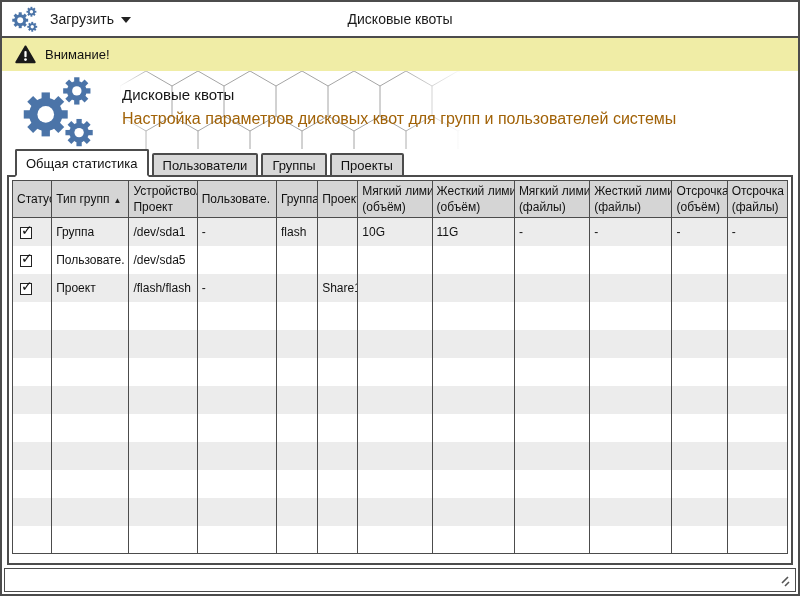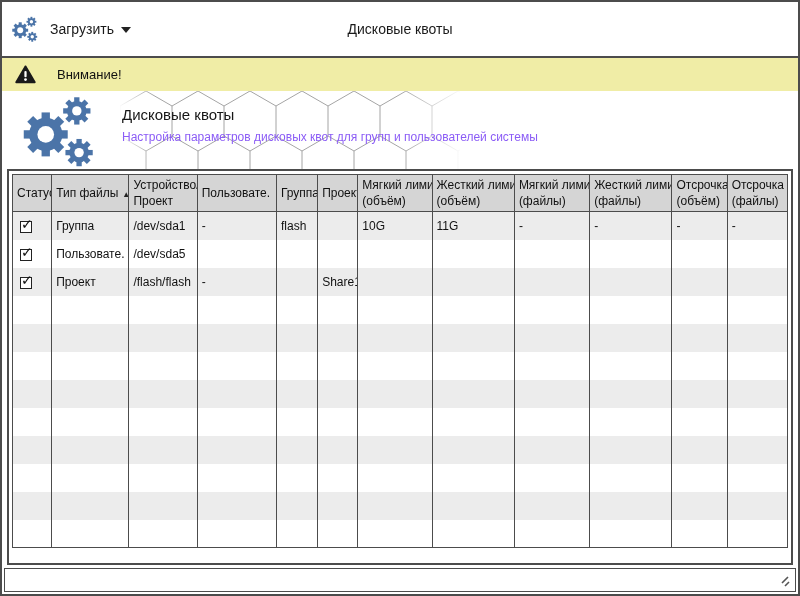--- a/index.html
+++ b/index.html
@@ -6,49 +6,49 @@
   html,body { background:#888; }
   body { width:800px; height:596px; font-family:"Liberation Sans","DejaVu Sans",sans-serif; }
   .window {
     width:800px; height:596px; background:#fff;
     border:2px solid #4c4c4c; display:flex; flex-direction:column;
     position:relative; overflow:hidden;
   }
   
   .titlebar {
     flex:0 0 33px; border-bottom:2px solid #4c4c4c;
-    display:flex; align-items:center; padding:14px 10px; position:relative;
+    display:flex; align-items:center; padding:4px 10px; position:relative;
     background:#fff;
   }
   .app-icon { flex:0 0 auto; margin-right:12px; }
   .menu-btn { display:flex; align-items:center; gap:7px; font-size:14px; color:#1a1a1a; cursor:default; }
   .caret-down { width:0; height:0; border-left:5px solid transparent; border-right:5px solid transparent; border-top:6px solid #222; margin-top:2px; }
   .titlebar-title {
     position:absolute; left:50%; transform:translateX(-50%);
     font-size:14px; color:#1a1a1a; white-space:nowrap;
   }
   .titlebar-right { margin-left:auto; display:flex; align-items:center; }
   .save-btn { margin-right:26px; }
   .settings-gear { margin-right:22px; display:flex; align-items:center; }
   .win-controls { display:flex; align-items:center; gap:11px; }
   .min-glyph { display:inline-block; width:11px; height:3px; background:#4a4a4a; }
   .max-glyph { display:inline-block; width:12px; height:11px; border:1.5px solid #4a4a4a; border-top:3px solid #4a4a4a; background:#fff; }
   .close-glyph { font-size:19px; line-height:14px; color:#4a4a4a; font-weight:bold; }
   
   .warning-bar {
     flex:0 0 33px; background:#f0eda6; display:flex; align-items:center;
-    padding:0 13px; gap:21px; font-size:13px; color:#111;
+    padding:0 13px; gap:9px; font-size:13px; color:#111;
   }
   
   .header { flex:0 0 78px; position:relative; background:#fff; overflow:hidden; }
   .hex-bg { position:absolute; left:118px; top:0; }
   .header-gears { position:absolute; left:15px; top:4px; }
   .header-text { position:absolute; left:120px; top:15px; }
   .header-title { font-size:15px; color:#161616; margin-bottom:7px; }
-  .header-subtitle { font-size:12px; color:#8b5cf6; }
+  .header-subtitle { font-size:16px; color:#a16207; }
   
   .tab-bar {
     flex:0 0 26px; display:flex; align-items:flex-end; gap:3px;
     padding-left:13px; position:relative; z-index:3; margin-bottom:-2px;
   }
   .tab {
     border:2px solid #4c4c4c; background:#d8d8d8; font-size:13px; color:#111;
     padding:3px 9px 2px; border-radius:2px 2px 0 0; white-space:nowrap; cursor:default;
   }
   .tab.active { background:#fff; border-bottom:2px solid #fff; padding-top:5px; padding-bottom:4px; }
@@ -158,27 +158,33 @@
     </svg>
     <svg class="header-gears" width="84" height="72" viewBox="0 0 95 95">
         <use href="#gears-group"></use>
       </svg>
     <div class="header-text">
       <div class="header-title">Дисковые квоты</div>
       <div class="header-subtitle">Настройка параметров дисковых квот для групп и пользователей системы</div>
     </div>
   </div>
 
+  <div class="tab-bar">
+      <div class="tab active">Общая статистика</div>
+      <div class="tab">Пользователи</div>
+      <div class="tab">Группы</div>
+      <div class="tab">Проекты</div>
+    </div>
 
   <div class="panel">
     <table>
       <thead>
           <tr>
             <th style="width: 39px;"><span>Статус</span></th>
-            <th style="width: 77px;"><span>Тип файлы</span><span class="sort-arrow">▲</span></th>
+            <th style="width: 77px;"><span>Тип групп</span><span class="sort-arrow">▲</span></th>
             <th style="width: 68px;"><span>Устройство/</span><br><span>Проект</span></th>
             <th style="width: 79px;"><span>Пользовате.</span></th>
             <th style="width: 41px;"><span>Группа</span></th>
             <th style="width: 40px;"><span>Проект</span></th>
             <th style="width: 74px;"><span>Мягкий лимит</span><br><span>(объём)</span></th>
             <th style="width: 82px;"><span>Жесткий лимит</span><br><span>(объём)</span></th>
             <th style="width: 75px;"><span>Мягкий лимит</span><br><span>(файлы)</span></th>
             <th style="width: 82px;"><span>Жесткий лимит</span><br><span>(файлы)</span></th>
             <th style="width: 55px;"><span>Отсрочка</span><br><span>(объём)</span></th>
             <th style="width: 60px;"><span>Отсрочка</span><br><span>(файлы)</span></th>

